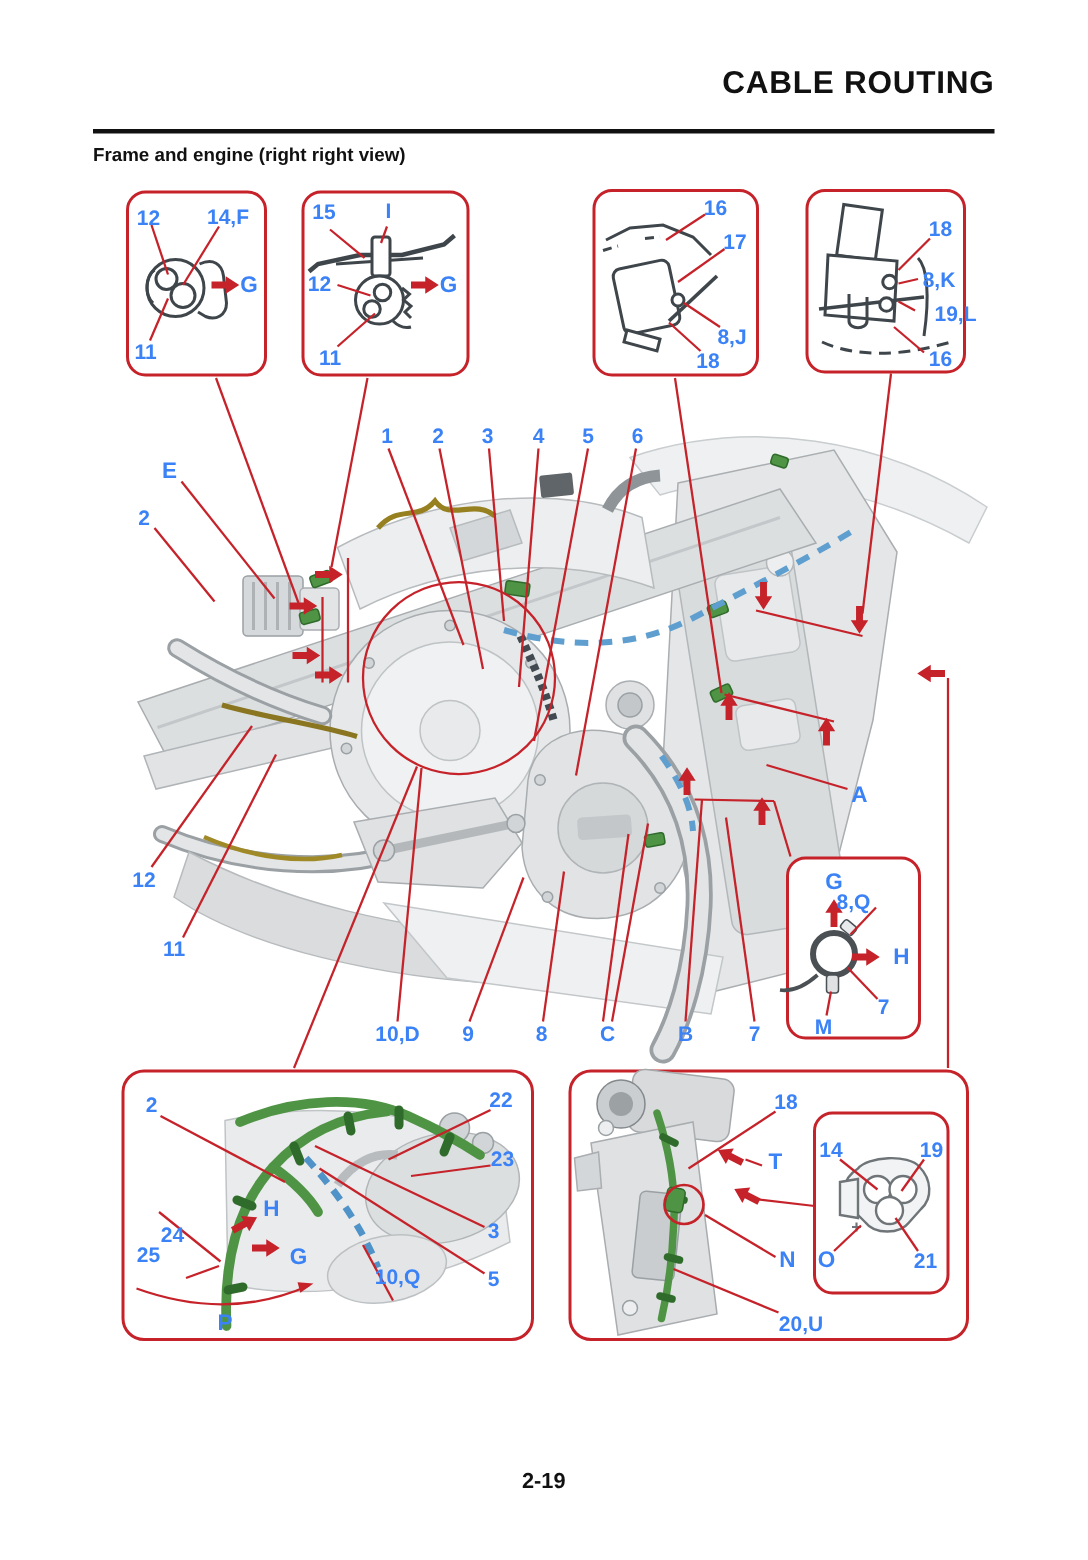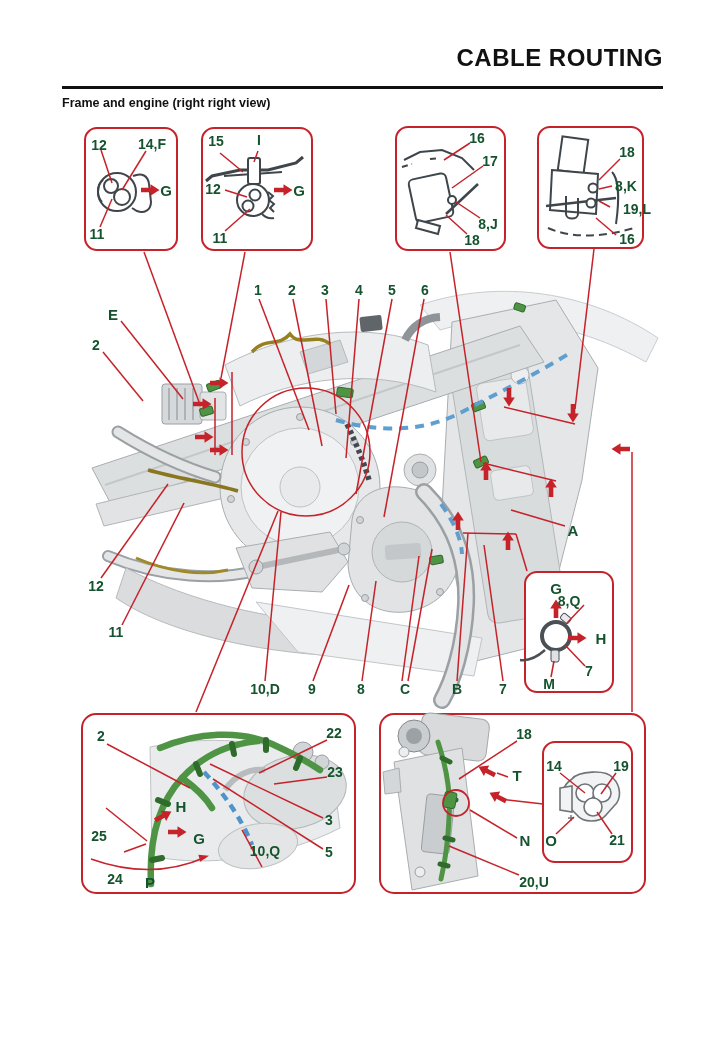--- a/index.html
+++ b/index.html
@@ -1,25 +1,25 @@
 <!DOCTYPE html>
 <html><head>
 <meta charset="utf-8">
 <style>
   html,body{margin:0;padding:0;background:#ffffff;}
   .page{position:relative;width:725px;height:1040px;background:#ffffff;overflow:hidden;
         font-family:"Liberation Sans",sans-serif;}
-  .title{position:absolute;top:44px;right:62px;font-size:24px;font-weight:bold;color:#111;
+  .title{position:absolute;top:44px;right:62px;font-size:21px;font-weight:bold;color:#111;
          letter-spacing:.5px;}
   .rule{position:absolute;left:62px;right:62px;top:86px;height:3px;background:#111;}
   .subtitle{position:absolute;left:62px;top:96px;font-size:12.5px;font-weight:bold;color:#111;}
   .footer{position:absolute;left:0;width:725px;top:980px;text-align:center;
           font-size:14.5px;font-weight:bold;color:#111;}
   svg.art{position:absolute;left:0;top:0;}
-  .lbl{position:absolute;transform:translate(-50%,-50%);color:#14532d;
+  .lbl{position:absolute;transform:translate(-50%,-50%);color:#3b82f6;
        font-weight:bold;font-size:14px;white-space:nowrap;line-height:1;}
   .lbl.dir{font-size:15px;}
 </style>
 </head>
 <body>
 
 <div class="page">
 
   <div class="title">CABLE ROUTING</div>
   <div class="rule"></div>
@@ -378,28 +378,29 @@
   <span class="lbl dir" style="left:601px;top:638px">H</span>
   <span class="lbl" style="left:589px;top:671px">7</span>
   <span class="lbl" style="left:549px;top:684px">M</span>
 
   <span class="lbl" style="left:101px;top:736px">2</span>
   <span class="lbl" style="left:334px;top:733px">22</span>
   <span class="lbl" style="left:335px;top:772px">23</span>
   <span class="lbl" style="left:329px;top:820px">3</span>
   <span class="lbl" style="left:329px;top:852px">5</span>
   <span class="lbl" style="left:99px;top:836px">25</span>
-  <span class="lbl" style="left:115px;top:879px">24</span>
+  <span class="lbl" style="left:115px;top:823px">24</span>
   <span class="lbl dir" style="left:150px;top:882px">P</span>
   <span class="lbl" style="left:265px;top:851px">10,Q</span>
   <span class="lbl dir" style="left:181px;top:806px">H</span>
   <span class="lbl dir" style="left:199px;top:838px">G</span>
 
   <span class="lbl" style="left:524px;top:734px">18</span>
   <span class="lbl dir" style="left:517px;top:775px">T</span>
   <span class="lbl dir" style="left:525px;top:840px">N</span>
   <span class="lbl" style="left:534px;top:882px">20,U</span>
   <span class="lbl" style="left:554px;top:766px">14</span>
   <span class="lbl" style="left:621px;top:766px">19</span>
   <span class="lbl dir" style="left:551px;top:840px">O</span>
   <span class="lbl" style="left:617px;top:840px">21</span>
 
+  <div class="footer">2-19</div>
 </div>
 
 </body></html>

